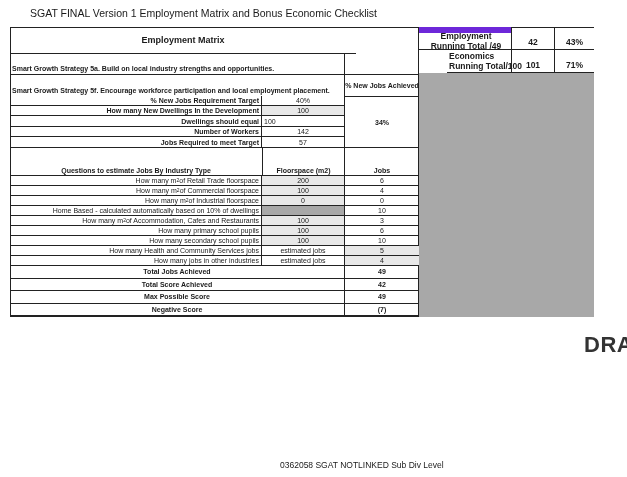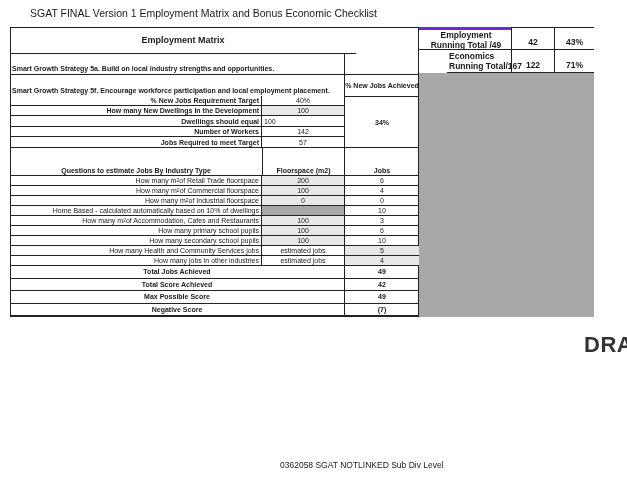--- a/index.html
+++ b/index.html
@@ -112,29 +112,29 @@
     <div class="cell b c" style="left:344px;top:266px;width:75px;height:12.5px;border-bottom:1px solid #222;border-left:1px solid #222;">49</div>
     <div class="cell b c" style="left:10px;top:278.5px;width:334px;height:12.5px;border-bottom:1px solid #222;">Total Score Achieved</div>
     <div class="cell b c" style="left:344px;top:278.5px;width:75px;height:12.5px;border-bottom:1px solid #222;border-left:1px solid #222;">42</div>
     <div class="cell b c" style="left:10px;top:291px;width:334px;height:12.5px;border-bottom:1px solid #222;">Max Possible Score</div>
     <div class="cell b c" style="left:344px;top:291px;width:75px;height:12.5px;border-bottom:1px solid #222;border-left:1px solid #222;">49</div>
     <div class="cell b c" style="left:10px;top:303.5px;width:334px;height:12.5px;border-bottom:1px solid #222;">Negative Score</div>
     <div class="cell b c" style="left:344px;top:303.5px;width:75px;height:12.5px;border-bottom:1px solid #222;border-left:1px solid #222;">(7)</div>
   </div>
 
 <div id="running">
-    <div class="cell b" style="left:419px;top:27px;width:92px;height:23px;border-bottom:1px solid #222;border-top:3px solid #6d28d9;flex-direction:column;justify-content:center;align-items:center;padding-left:2px;font-size:8.5px;line-height:10px;">
+    <div class="cell b" style="left:419px;top:27px;width:92px;height:23px;border-bottom:1px solid #222;border-top:6px solid #6d28d9;flex-direction:column;justify-content:center;align-items:center;padding-left:2px;font-size:8.5px;line-height:10px;">
       <div>Employment</div>
       <div>Running Total /49</div>
     </div>
     <div class="cell b c" style="left:511px;top:27px;width:43px;height:23px;border-left:1px solid #222;border-bottom:1px solid #222;border-top:1px solid #222;align-items:flex-end;padding-bottom:2px;font-size:8.5px;">42</div>
     <div class="cell b c" style="left:554px;top:27px;width:40px;height:23px;border-left:1px solid #222;border-bottom:1px solid #222;border-top:1px solid #222;align-items:flex-end;padding-bottom:2px;font-size:8.5px;">43%</div>
     <div class="cell b" style="left:419px;top:50px;width:92px;height:23px;border-bottom:1px solid #222;border-top:0;flex-direction:column;justify-content:center;align-items:flex-start;padding-left:2px;font-size:8.5px;line-height:10px;margin-left:28px;">
       <div>Economics</div>
-      <div>Running Total/167</div>
+      <div>Running Total/100</div>
     </div>
-    <div class="cell b c" style="left:511px;top:50px;width:43px;height:23px;border-left:1px solid #222;border-bottom:1px solid #222;border-top:0;align-items:flex-end;padding-bottom:2px;font-size:8.5px;">122</div>
+    <div class="cell b c" style="left:511px;top:50px;width:43px;height:23px;border-left:1px solid #222;border-bottom:1px solid #222;border-top:0;align-items:flex-end;padding-bottom:2px;font-size:8.5px;">101</div>
     <div class="cell b c" style="left:554px;top:50px;width:40px;height:23px;border-left:1px solid #222;border-bottom:1px solid #222;border-top:0;align-items:flex-end;padding-bottom:2px;font-size:8.5px;">71%</div>
   </div>
 <div class="abs gray" style="left:419px;top:73px;width:175px;height:244px;"></div>
 
 <div class="abs draft">DRAFT</div>
 <div class="abs footer">0362058 SGAT NOTLINKED Sub Div Level</div>
 
 </body></html>

